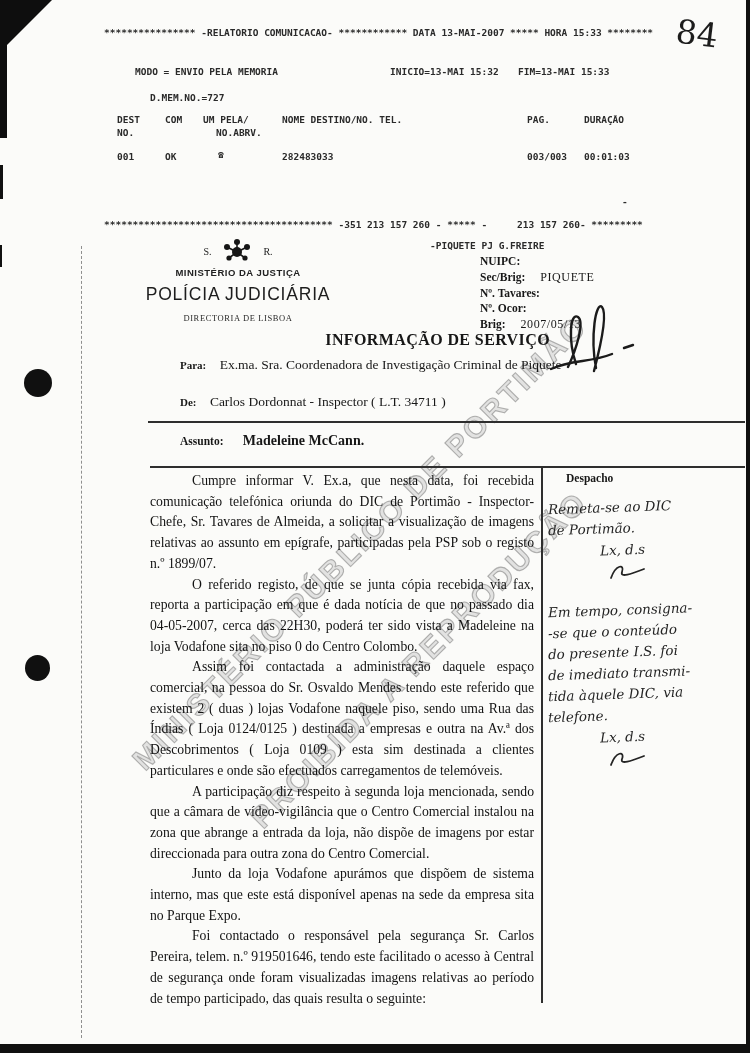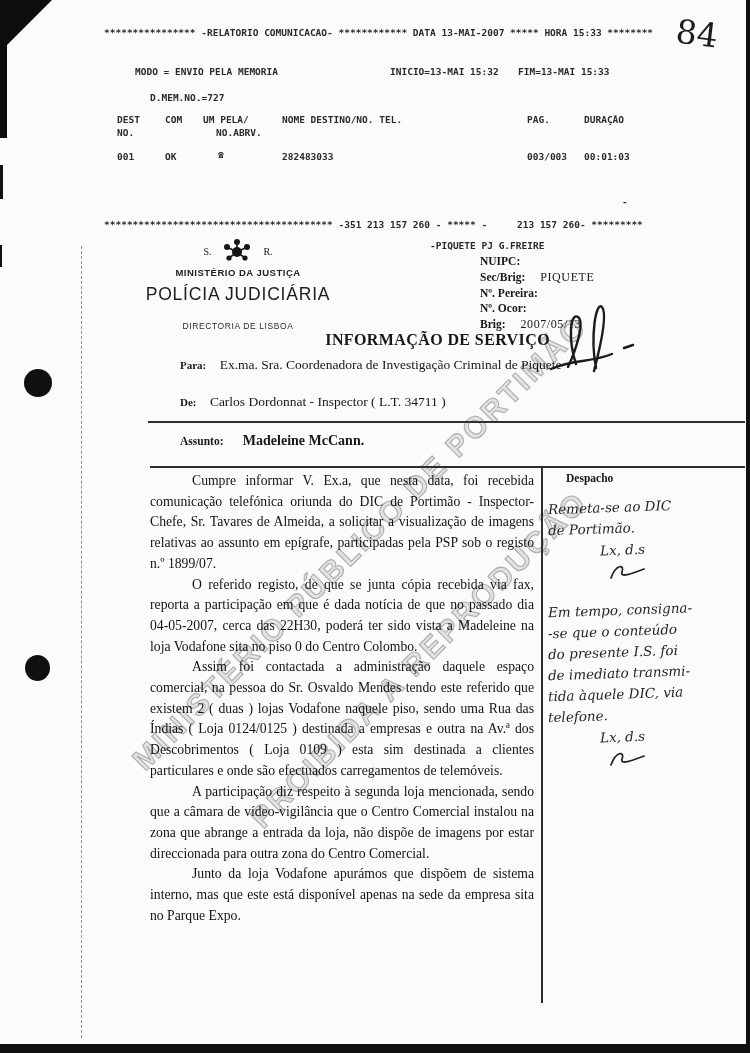--- a/index.html
+++ b/index.html
@@ -47,21 +47,21 @@
   .page-number{position:absolute;left:676px;top:14px;font-family:"DejaVu Serif",serif;
     font-size:33px;color:#1c1c1c;transform:rotate(7deg);z-index:5;}
   
   .letterhead{position:absolute;left:128px;top:238px;width:220px;text-align:center;z-index:2;}
   .crest-row{display:flex;justify-content:center;align-items:center;gap:9px;
     font-size:10px;color:#222;}
   .ministry{margin-top:3px;font-family:"Liberation Sans",sans-serif;font-weight:bold;
     font-size:9.5px;letter-spacing:.5px;color:#222;}
   .org{margin-top:6px;font-family:"Liberation Sans",sans-serif;font-size:17.5px;
     letter-spacing:.8px;color:#1d1d1d;}
-  .directorate{margin-top:16px;font-family:Liberation Sans, sans-serif;font-size:8.5px;
+  .directorate{margin-top:8px;font-family:Liberation Serif, serif;font-size:8.5px;
     letter-spacing:.6px;color:#2a2a2a;}
   
   .case-fields{position:absolute;left:480px;top:254px;z-index:2;font-size:11.5px;line-height:15.8px;}
   .case-fields .lbl{font-weight:bold;}
   .case-fields .val{margin-left:12px;letter-spacing:.6px;font-size:12px;}
   
   .doc-title{position:absolute;left:155px;top:331px;width:395px;text-align:right;
     font-weight:bold;font-size:16px;letter-spacing:.4px;z-index:2;}
   .meta-line{position:absolute;left:168px;z-index:2;font-size:13.5px;margin-left:12px;}
   #meta-para{top:357px;} #meta-de{top:394px;} #meta-assunto{top:433px;}
@@ -158,21 +158,21 @@
   <div class="org">POLÍCIA JUDICIÁRIA</div>
   <div class="directorate">DIRECTORIA DE LISBOA</div>
 </div>
 
 <div class="case-fields">
   <div><span class="lbl">NUIPC:</span></div>
   <div>
     <span class="lbl">Sec/Brig:</span>
     <span class="val">PIQUETE</span>
   </div>
-  <div><span class="lbl">Nº. Pereira:</span></div>
+  <div><span class="lbl">Nº. Tavares:</span></div>
   <div><span class="lbl">Nº. Ocor:</span></div>
   <div>
     <span class="lbl">Brig:</span>
     <span class="val">2007/05/13</span>
   </div>
 </div>
 
 <svg class="signature" width="100" height="85" viewBox="0 0 100 85">
   <g stroke="#1b1b1b" stroke-width="2.4" fill="none" stroke-linecap="round">
     <path d="M38 72 C30 48 32 20 40 25 C47 30 38 58 30 75"></path>
@@ -198,20 +198,21 @@
   <span class="val">Madeleine McCann.</span>
 </div>
 <div class="rule" id="rule-mid"></div>
 
 <div class="body-text">
   <p>Cumpre informar V. Ex.a, que nesta data, foi recebida comunicação telefónica oriunda do DIC de Portimão - Inspector-Chefe, Sr. Tavares de Almeida, a solicitar a visualização de imagens relativas ao assunto em epígrafe, participadas pela PSP sob o registo n.º 1899/07.</p>
   <p>O referido registo, de que se junta cópia recebida via fax, reporta a participação em que é dada notícia de que no passado dia 04-05-2007, cerca das 22H30, poderá ter sido vista a Madeleine na loja Vodafone sita no piso 0 do Centro Colombo.</p>
   <p>Assim foi contactada a administração daquele espaço comercial, na pessoa do Sr. Osvaldo Mendes tendo este referido que existem 2 ( duas ) lojas Vodafone naquele piso, sendo uma Rua das Índias ( Loja 0124/0125 ) destinada a empresas e outra na Av.ª dos Descobrimentos ( Loja 0109 ) esta sim destinada a clientes particulares e onde são efectuados carregamentos de telemóveis.</p>
   <p>A participação diz respeito à segunda loja mencionada, sendo que a câmara de vídeo-vigilância que o Centro Comercial instalou na zona que abrange a entrada da loja, não dispõe de imagens por estar direccionada para outra zona do Centro Comercial.</p>
   <p>Junto da loja Vodafone apurámos que dispõem de sistema interno, mas que este está disponível apenas na sede da empresa sita no Parque Expo.</p>
+  <p>Foi contactado o responsável pela segurança Sr. Carlos Pereira, telem. n.º 919501646, tendo este facilitado o acesso à Central de segurança onde foram visualizadas imagens relativas ao período de tempo participado, das quais resulta o seguinte:</p>
 </div>
 
 <div class="despacho-divider"></div>
 
 <div class="despacho-col">
   <div class="despacho-header">Despacho</div>
   <div class="hw-note" id="note1">
     <span class="hw-line">Remeta-se ao DIC</span>
     <span class="hw-line">de Portimão.</span>
     <span class="hw-line hw-place">Lx, d.s</span>

